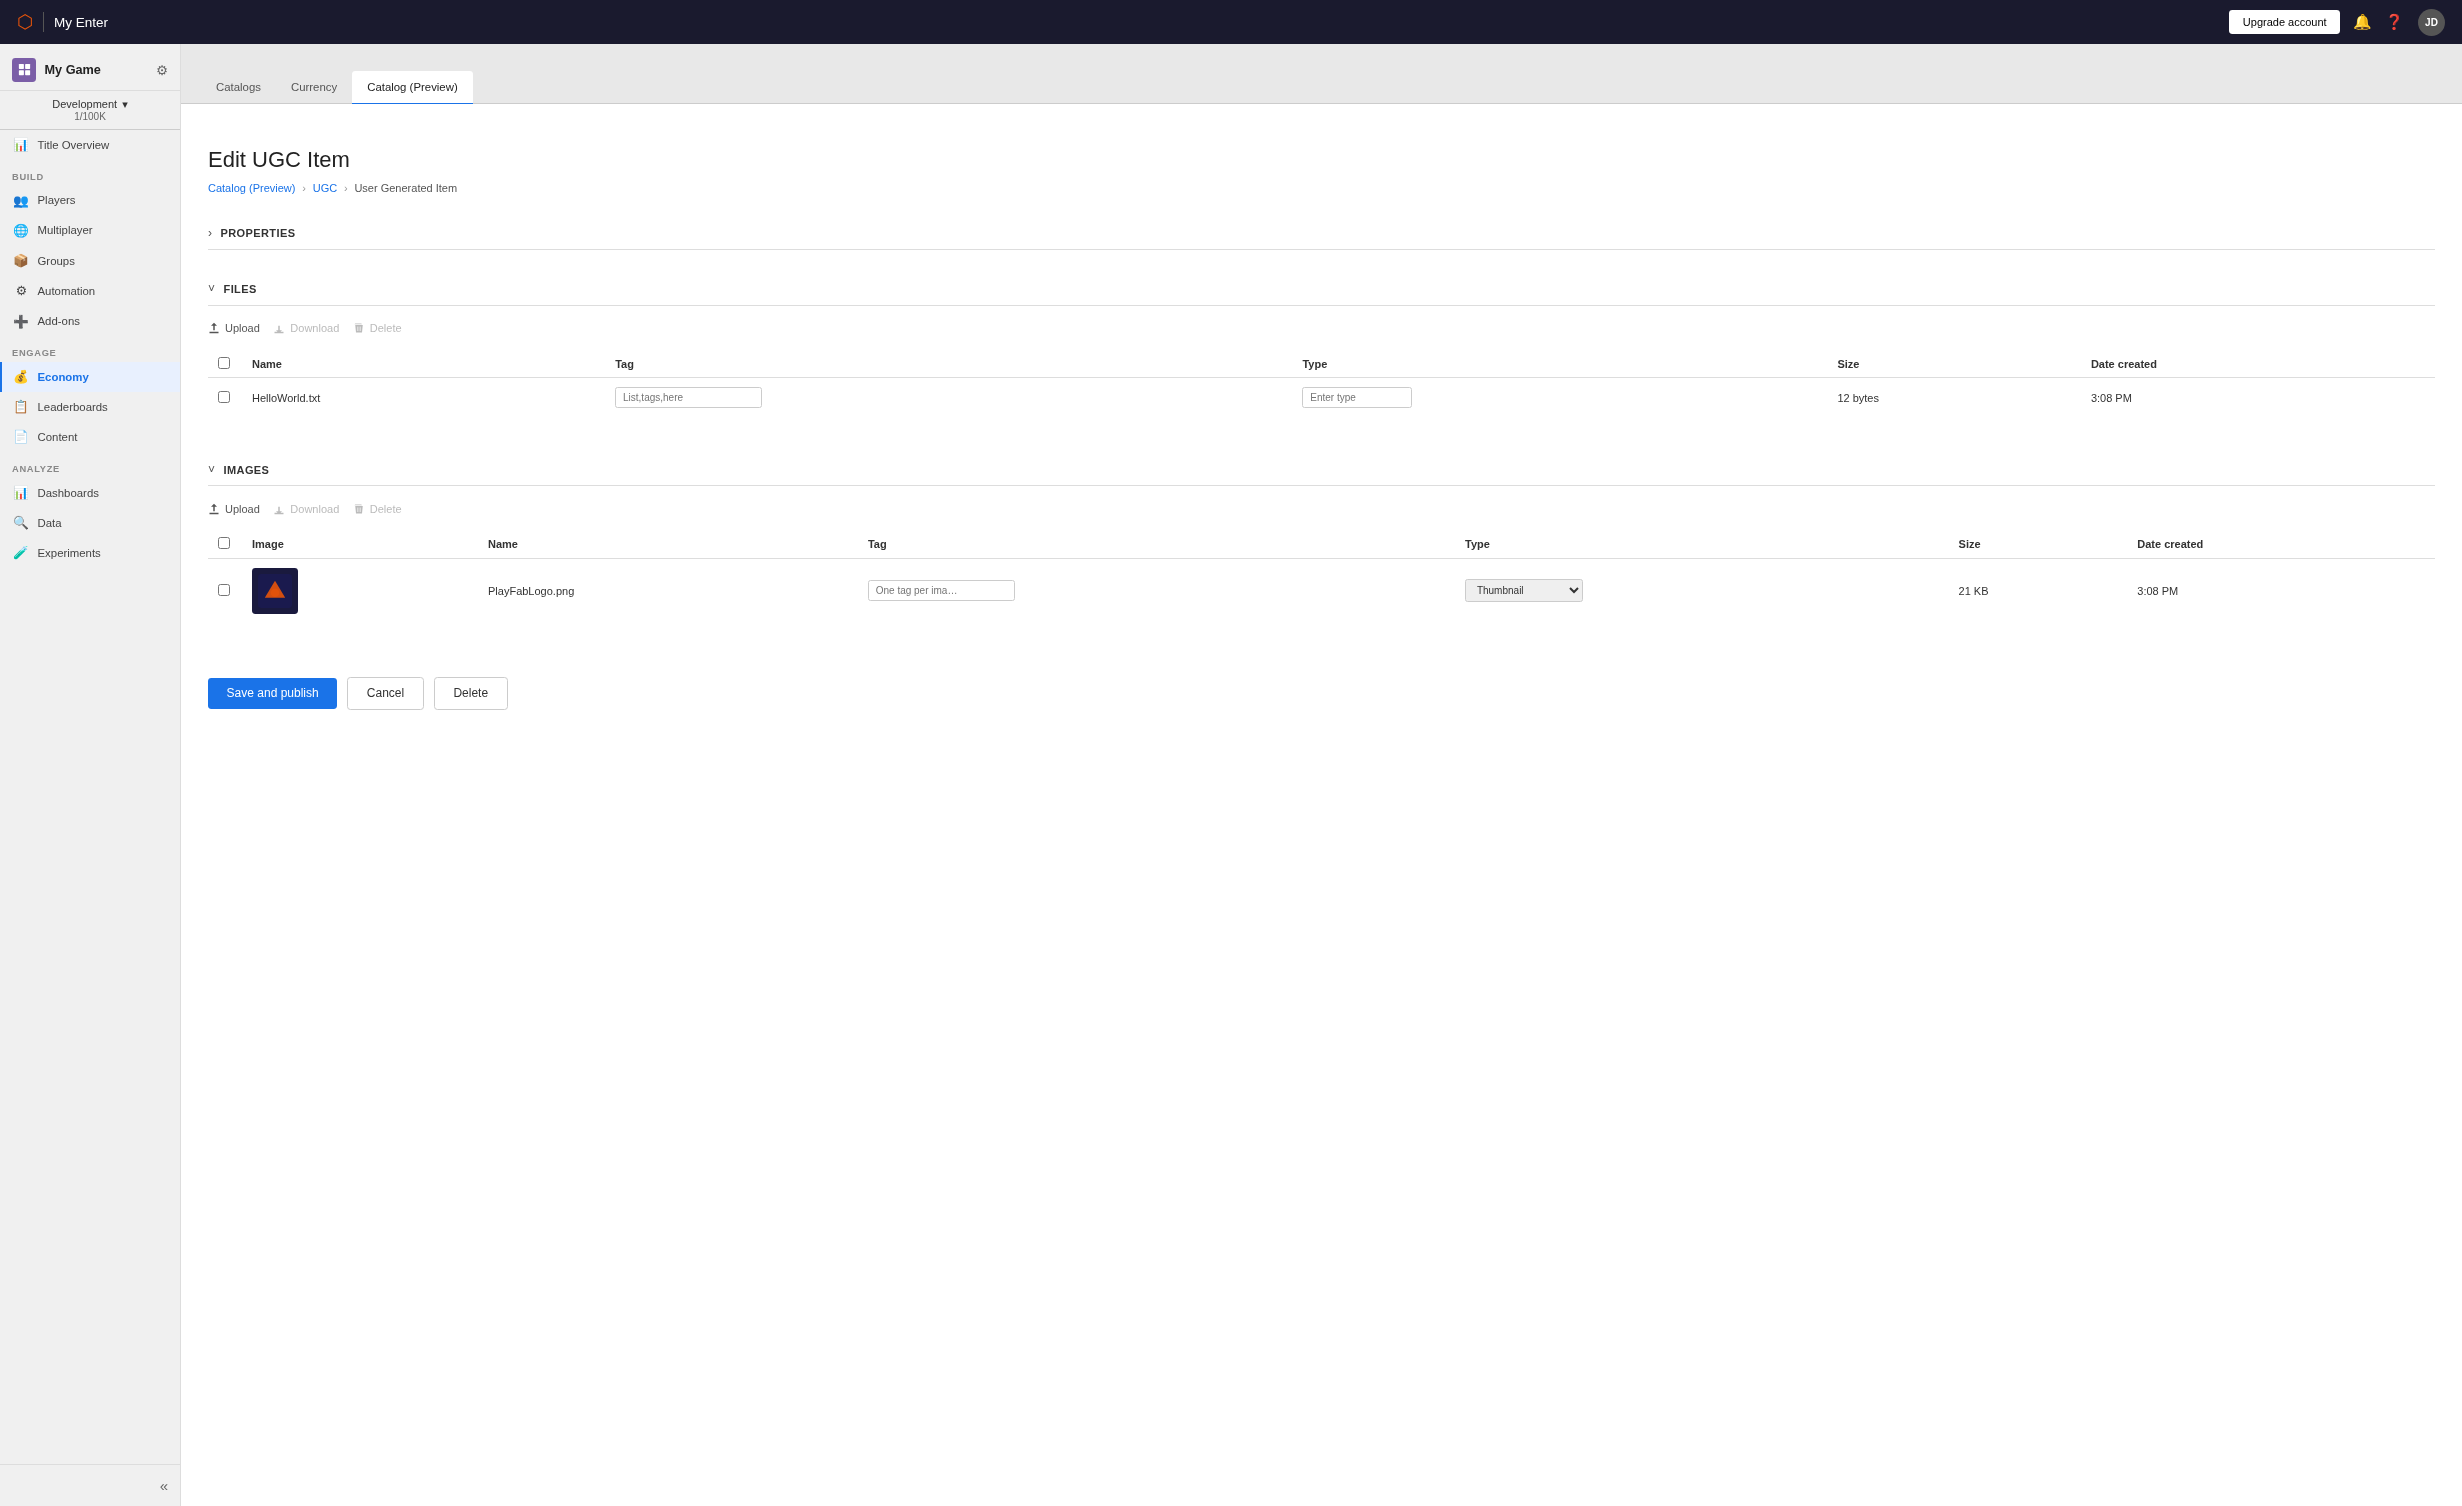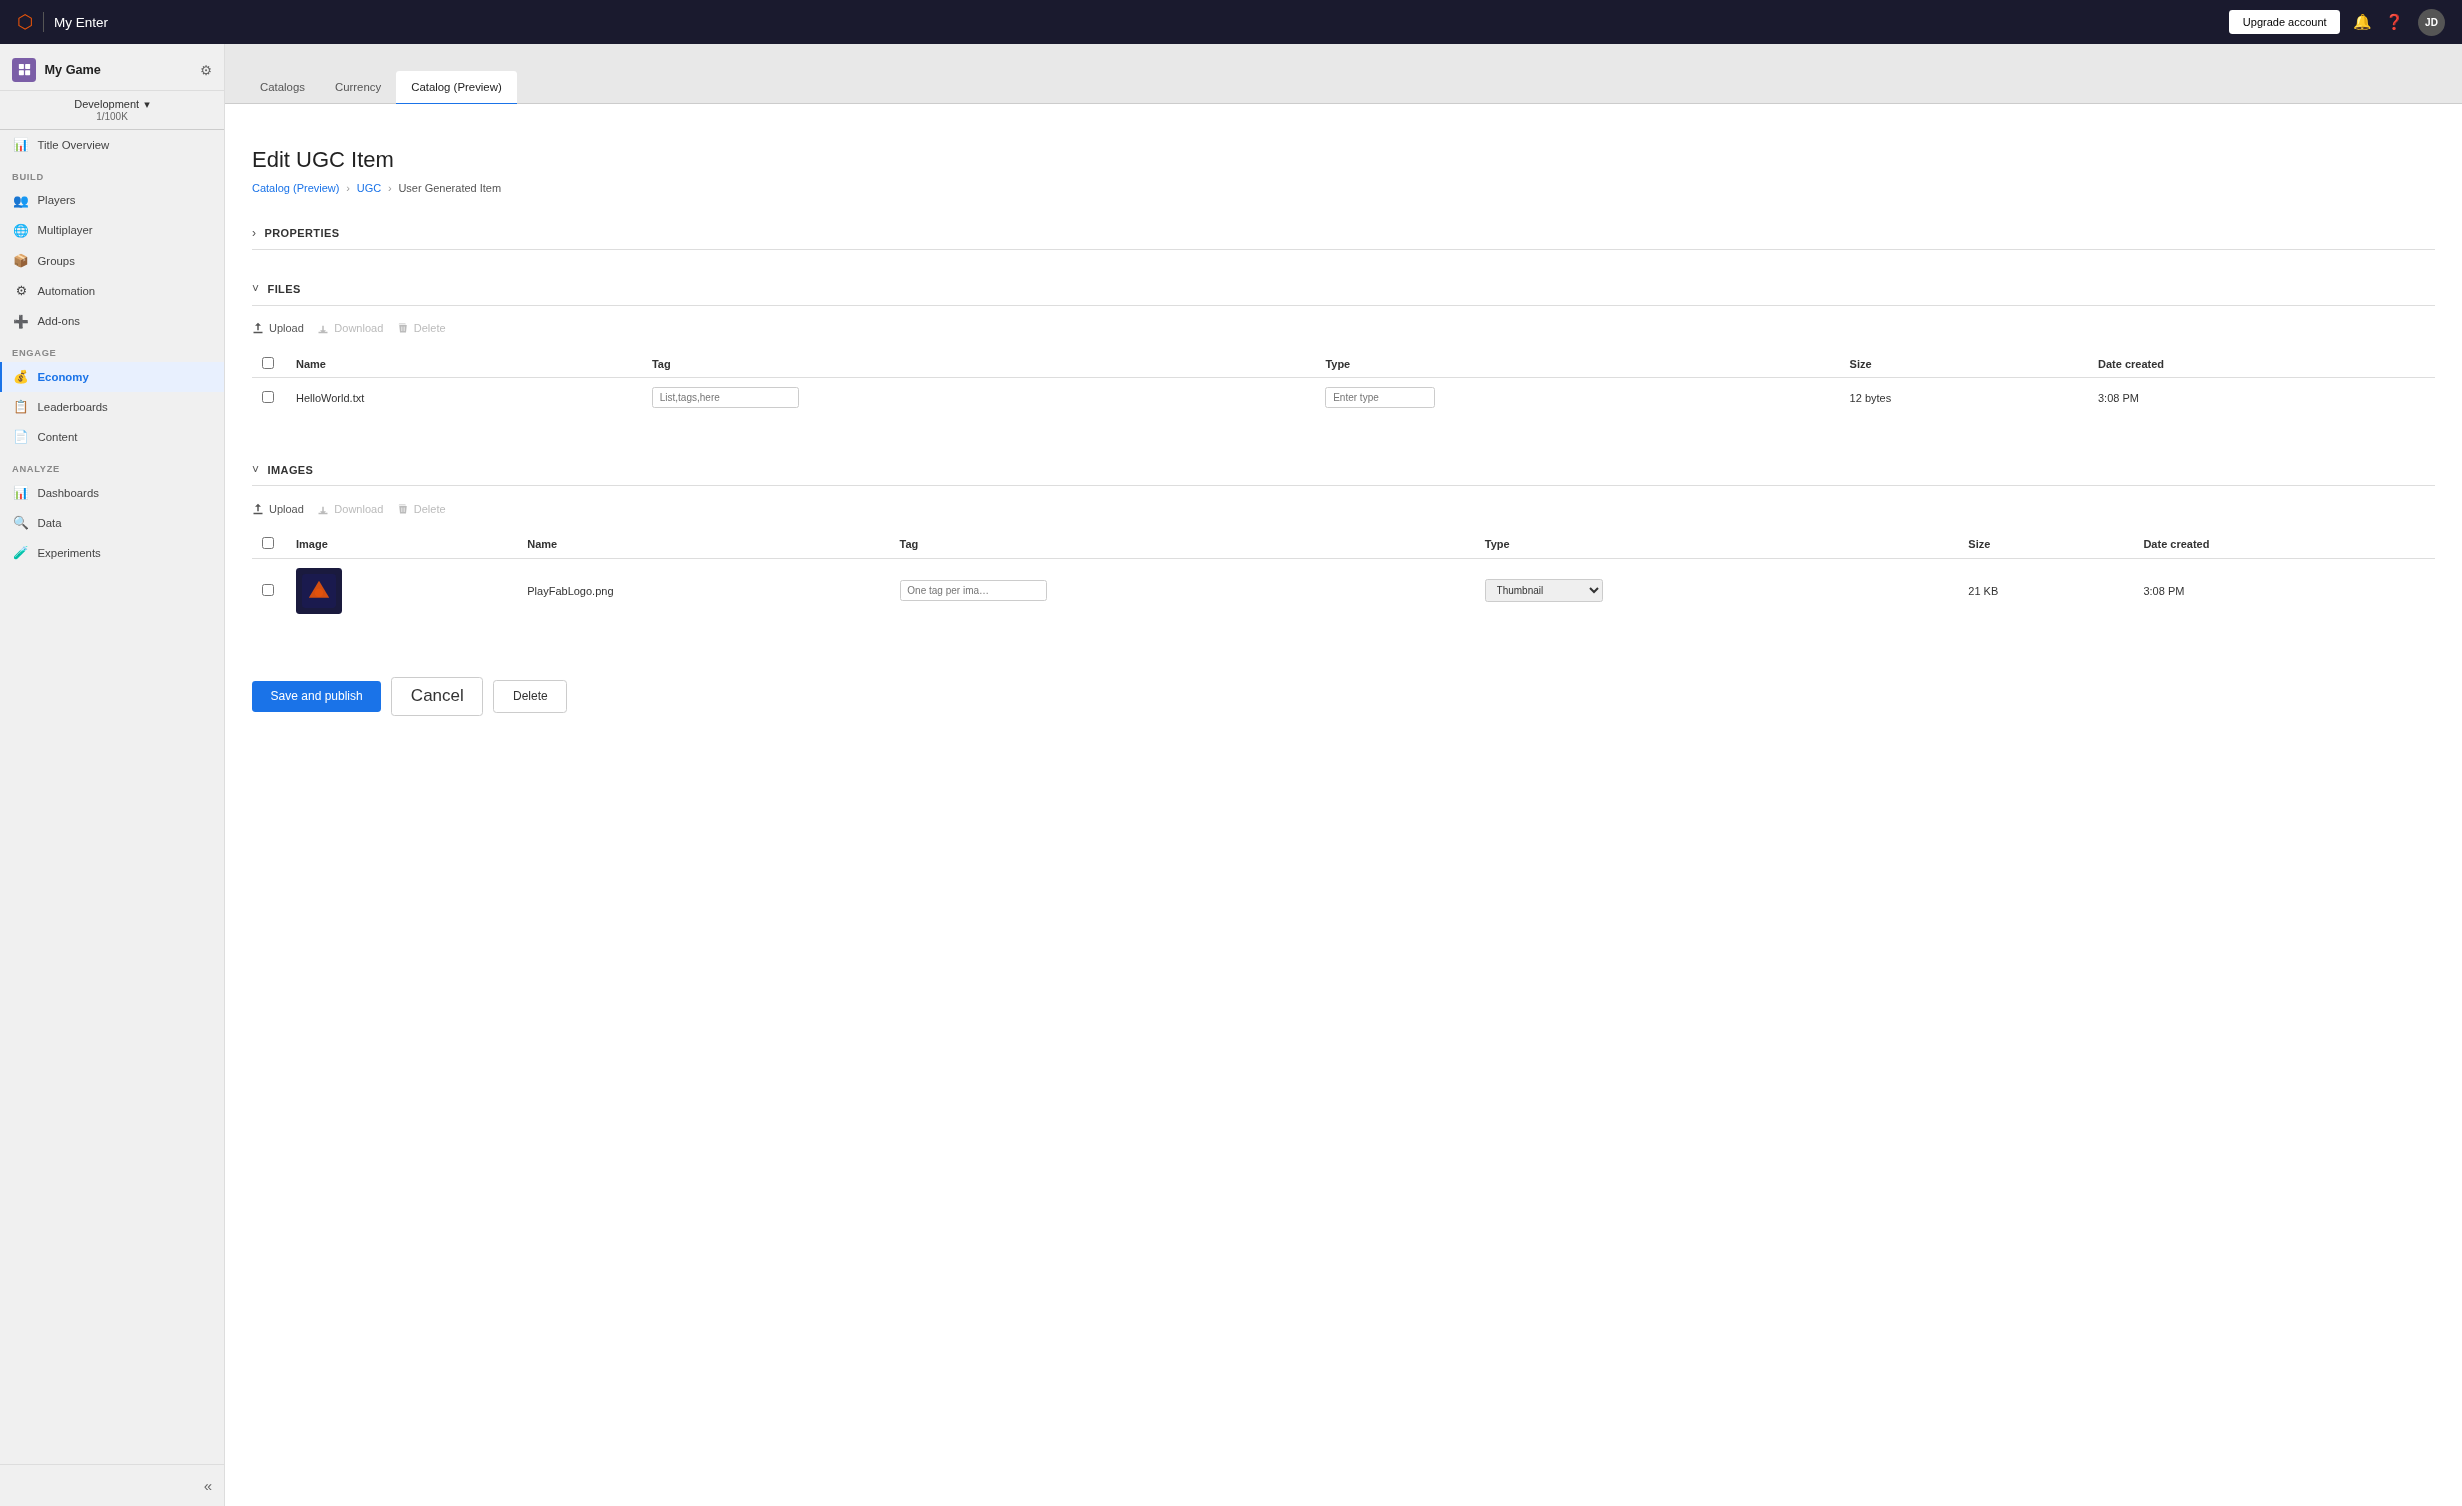--- a/index.html
+++ b/index.html
@@ -2,21 +2,21 @@
 <html style="font-size:13.5px"><head>
   <meta charset="utf-8">
   <style>
     * { box-sizing: border-box; margin: 0; padding: 0; }
     body { font-family: 'Segoe UI', Arial, sans-serif; font-size: 12px; background: #f3f3f3; color: #333; height: 100vh; overflow: hidden; }
 
     
     .app { display: flex; flex-direction: column; height: 100vh; }
     .topbar { background: #1a1a2e; display: flex; align-items: center; padding: 0 17px; height: 44px; flex-shrink: 0; }
     .main-layout { display: flex; flex: 1; overflow: hidden; }
-    .sidebar { width: 225px; background: #f0f0f0; border-right: 0.8px solid #ddd; display: flex; flex-direction: column; flex-shrink: 0; overflow-y: auto; }
+    .sidebar { width: 181px; background: #f0f0f0; border-right: 0.8px solid #ddd; display: flex; flex-direction: column; flex-shrink: 0; overflow-y: auto; }
     .content-area { flex: 1; display: flex; flex-direction: column; overflow: hidden; background: #fff; }
     .tab-bar { background: #e8e8e8; display: flex; align-items: flex-end; padding: 0 20px; border-bottom: 0.8px solid #ccc; flex-shrink: 0; height: 60px; }
     .main-content { flex: 1; overflow-y: auto; padding: 43px 27px; }
 
     
     .topbar-logo { color: #e8540a; font-size: 18.6px; margin-right: 10px; }
     .topbar-divider { width: 0.8px; height: 20px; background: #555; margin-right: 10px; }
     .topbar-title { color: #fff; font-size: 13.5px; font-weight: 500; flex: 1; }
     .topbar-actions { display: flex; align-items: center; gap: 13.5px; }
     .upgrade-btn { background: #fff; border: none; border-radius: 3.4px; padding: 6px 13.5px; font-size: 11px; cursor: pointer; font-weight: 500; }
@@ -76,21 +76,21 @@
     .type-input { border: 0.8px solid #ccc; border-radius: 2.5px; padding: 4.2px 6.8px; font-size: 10px; color: #999; width: 110px; }
     .type-select { border: 0.8px solid #ccc; border-radius: 2.5px; padding: 4.2px 6.8px; font-size: 10px; color: #333; width: 118px; cursor: pointer; }
 
     
     .img-preview { width: 46px; height: 46px; border-radius: 3.4px; overflow: hidden; background: #1a1a3e; display: flex; align-items: center; justify-content: center; }
     .img-preview svg { width: 34px; height: 34px; }
 
     
     .bottom-actions { display: flex; align-items: center; gap: 10px; padding: 17px 0; }
     .btn-primary { background: #1a73e8; color: #fff; border: none; border-radius: 3.4px; padding: 8.5px 18.6px; font-size: 12px; font-weight: 500; cursor: pointer; }
-    .btn-secondary { background: #fff; color: #333; border: 0.8px solid #ccc; border-radius: 3.4px; padding: 8.5px 18.6px; font-size: 17px; font-weight: 500; cursor: pointer; }
+    .btn-secondary { background: #fff; color: #333; border: 0.8px solid #ccc; border-radius: 3.4px; padding: 8.5px 18.6px; font-size: 12px; font-weight: 500; cursor: pointer; }
     .btn-danger-outline { background: #fff; color: #333; border: 0.8px solid #ccc; border-radius: 3.4px; padding: 8.5px 18.6px; font-size: 12px; font-weight: 500; cursor: pointer; }
   </style>
 </head>
 <body>
 
 <div class="app">
 
   <div class="topbar">
     <span class="topbar-logo">⬡</span>
     <div class="topbar-divider"></div>

